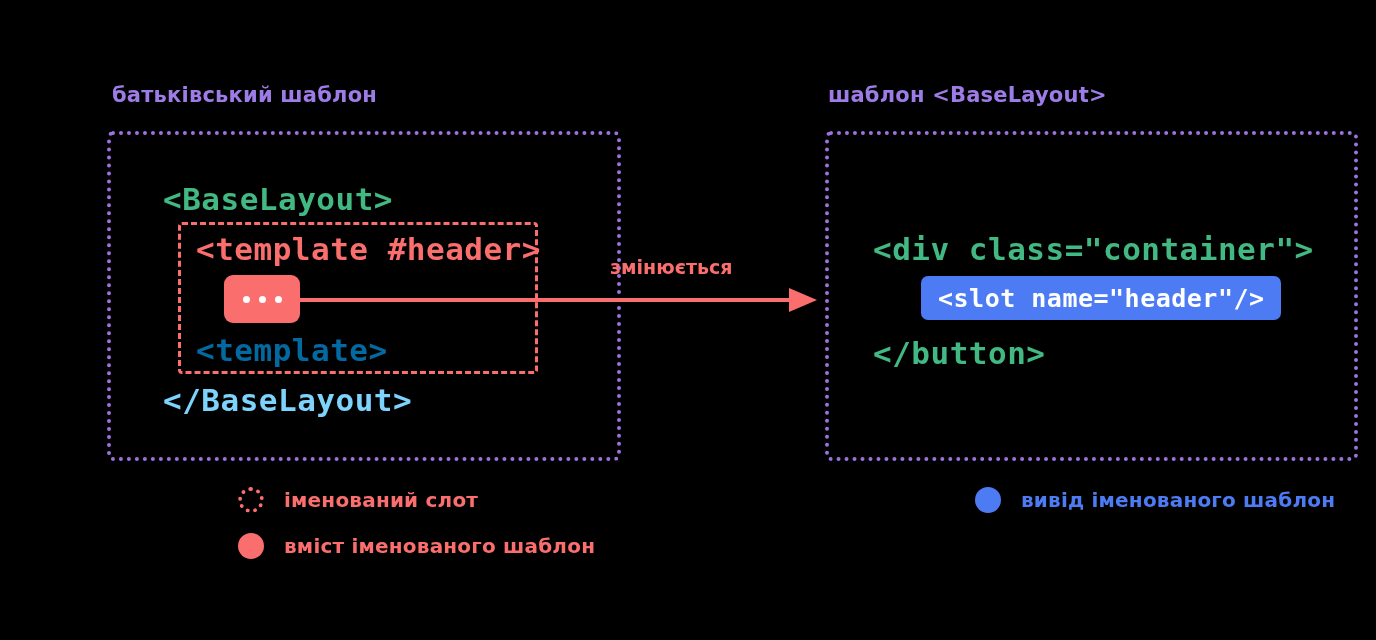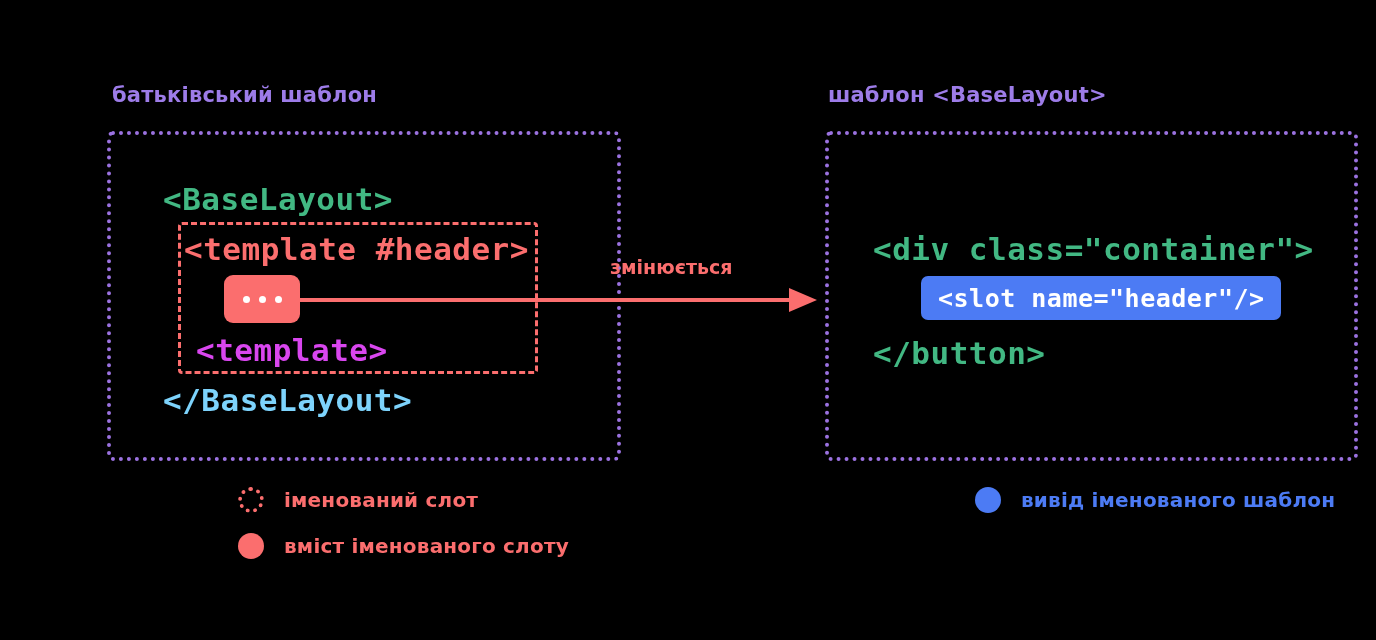--- a/index.html
+++ b/index.html
@@ -46,21 +46,21 @@
     position: absolute;
     font-family: "DejaVu Sans Mono", monospace;
     font-weight: bold;
     font-size: 31px;
     letter-spacing: 0.5px;
     white-space: pre;
   }
 
   #code-baselayout-open  { left: 163px; top: 181px; }
   #code-baselayout-close { left: 163px; top: 382px; }
-  #code-template-open    { left: 184px; top: 231px; }
+  #code-template-open    { left: 196px; top: 231px; }
   #code-template-close   { left: 196px; top: 332px; }
 
   #code-div-open   { left: 873px; top: 231px; }
   #code-div-close  { left: 873px; top: 335px; }
 
   
   #slot-dashed-box {
     position: absolute;
     box-sizing: border-box;
     left: 178px;
@@ -175,21 +175,21 @@
   <div id="slot-dashed-box"></div>
 
   <div class="code-line" id="code-template-open" style="color:#fb6e6e;">&lt;template #header&gt;</div>
 
   <div id="slot-content-chip" style="background:#fb6e6e;">
     <span class="dot"></span>
     <span class="dot"></span>
     <span class="dot"></span>
   </div>
 
-  <div class="code-line" id="code-template-close" style="color:#d946ef;">&lt;template&gt;</div>
+  <div class="code-line" id="code-template-close" style="color:#0369a1;">&lt;template&gt;</div>
 
   <div class="code-line" id="code-baselayout-close" style="color:#7dd3fc;">&lt;/BaseLayout&gt;</div>
 
   <svg id="connector-arrow" viewBox="0 0 528 40">
     <defs>
       <marker id="arrowhead" markerWidth="7" markerHeight="7" refX="1" refY="3" orient="auto" markerUnits="strokeWidth">
         <path d="M0,0 L7,3 L0,6 z" fill="#fb6e6e"></path>
       </marker>
     </defs>
     <line x1="0" y1="20" x2="497" y2="20" stroke="#fb6e6e" stroke-width="4" marker-end="url(#arrowhead)"></line>
@@ -209,21 +209,21 @@
 
   <div class="code-line" id="code-div-close" style="color:#42b883;">&lt;/button&gt;</div>
 
   <div class="legend-row" id="legend-named-slot">
     <span class="legend-swatch dashed"></span>
     <span class="legend-label" style="color:#fb6e6e;">іменований слот</span>
   </div>
 
   <div class="legend-row" id="legend-slot-content">
     <span class="legend-swatch" style="background:#fb6e6e;"></span>
-    <span class="legend-label" style="color:#fb6e6e;">вміст іменованого слоту</span>
+    <span class="legend-label" style="color:#fb6e6e;">вміст іменованого шаблон</span>
   </div>
 
   <div class="legend-row" id="legend-slot-output">
     <span class="legend-swatch" style="background:#4c7bf4;"></span>
     <span class="legend-label" style="color:#4c7bf4;">вивід іменованого шаблон</span>
   </div>
 
 </div>
 
 </body></html>

